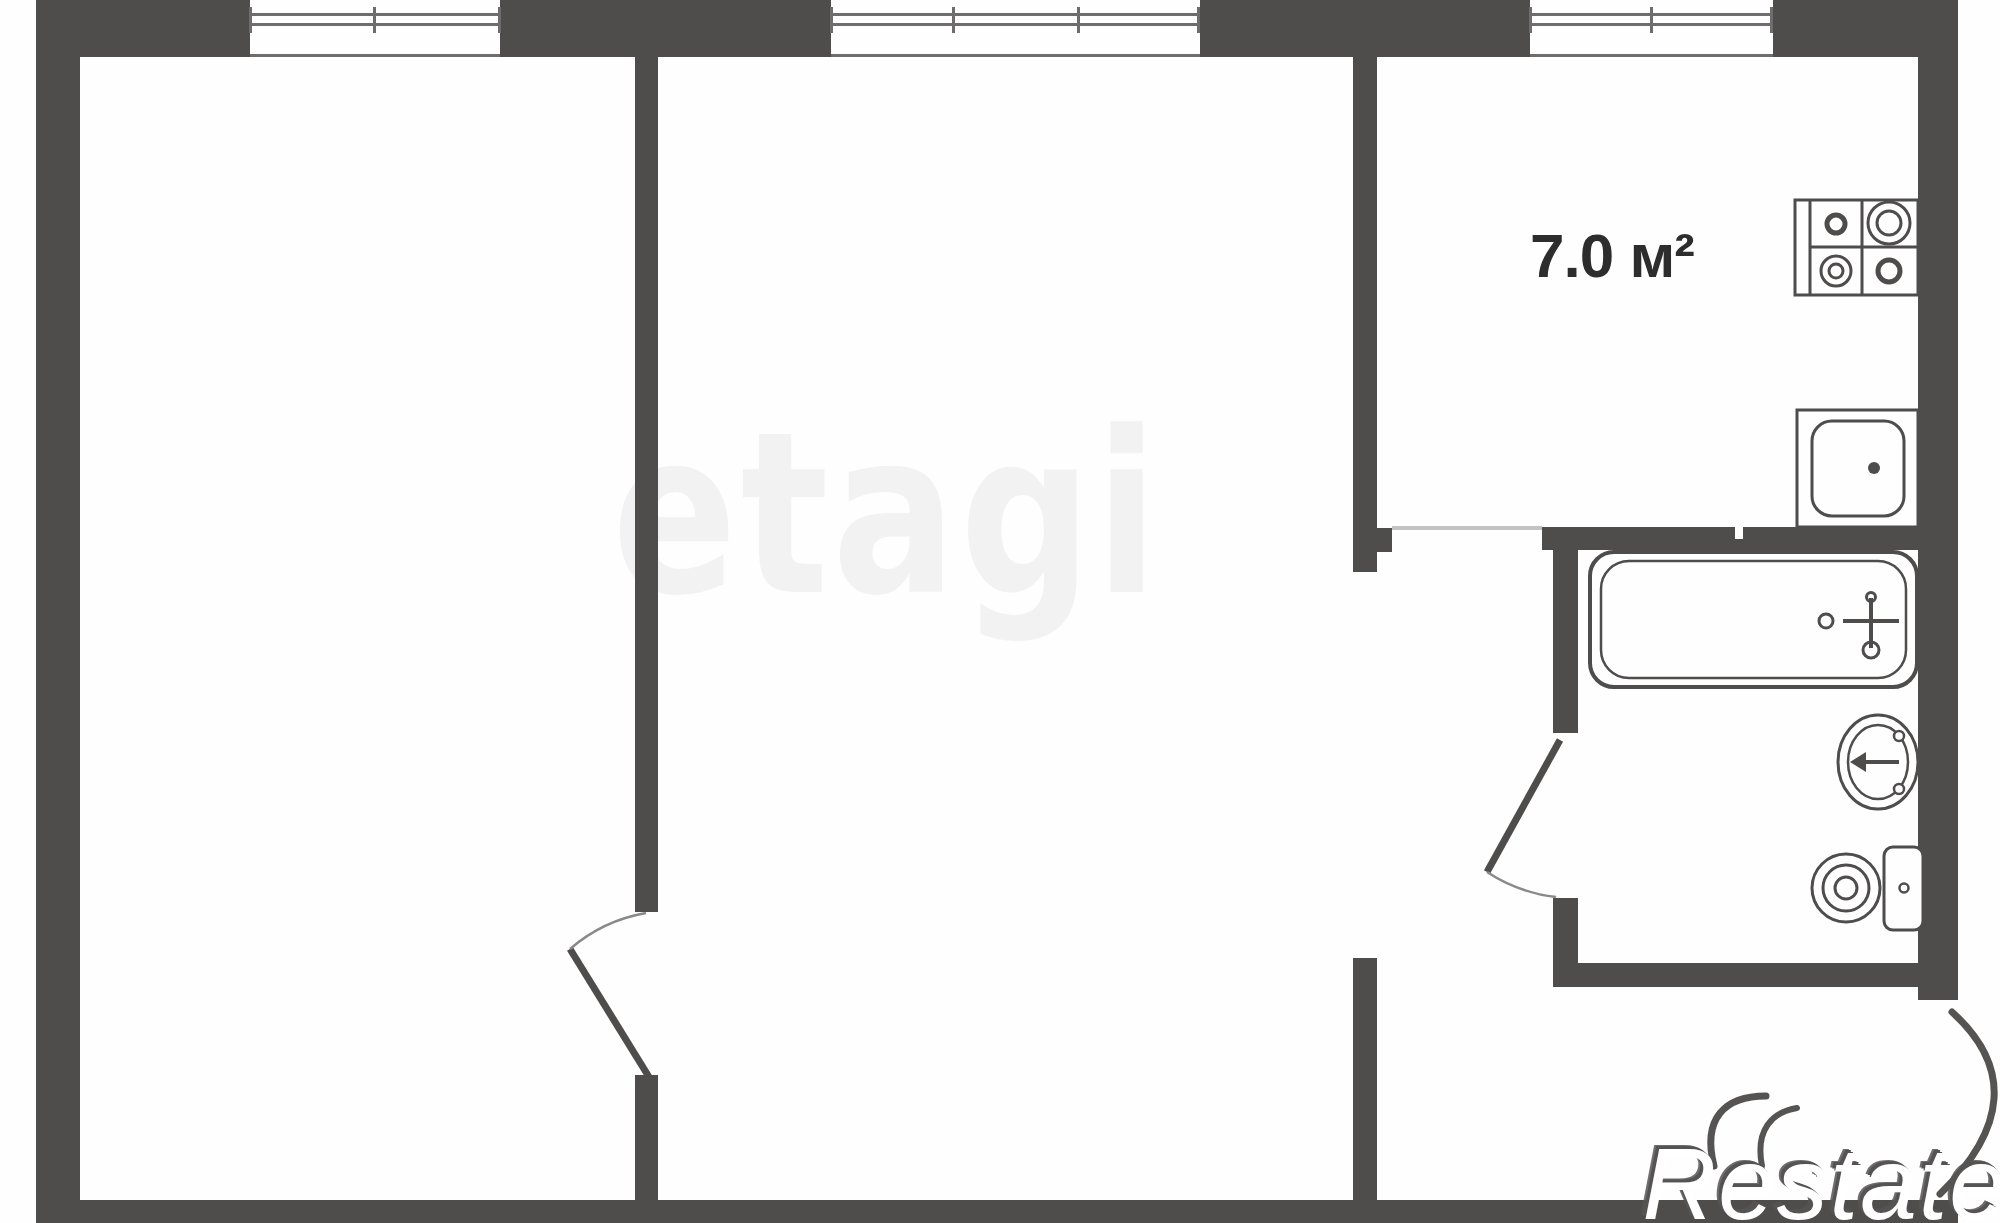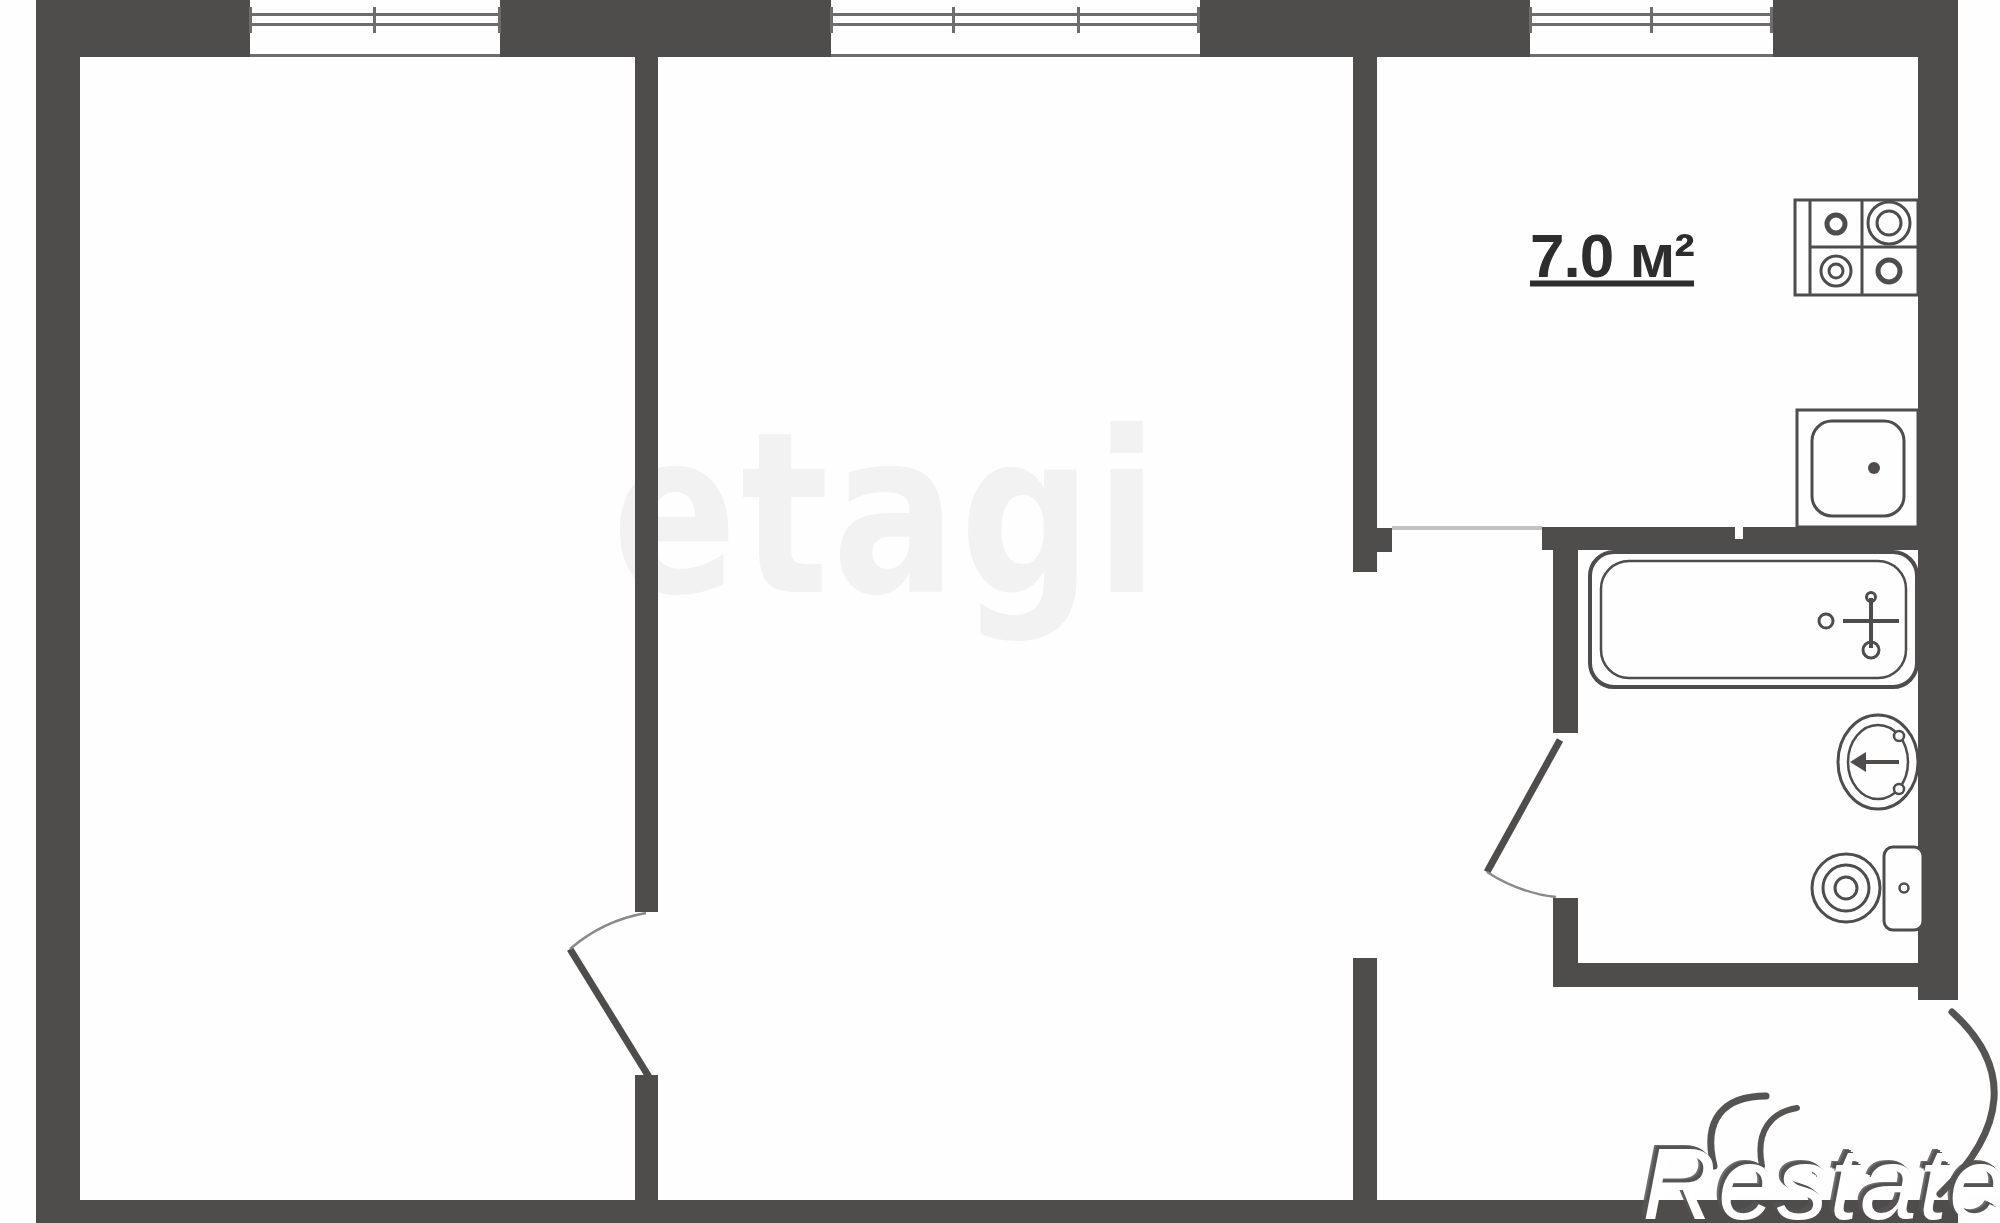--- a/index.html
+++ b/index.html
@@ -5,21 +5,21 @@
   html,body{margin:0;padding:0;background:#fff;}
   .plan{position:relative;width:2000px;height:1223px;background:#fefefe;overflow:hidden;
         font-family:"Liberation Sans",sans-serif;}
   .w{position:absolute;background:var(--wall,#4f4c4c);}
   .glass{position:absolute;height:3px;background:#6e6c6c;}
   .tick{position:absolute;width:3px;height:26px;top:7px;background:#6e6c6c;}
   .sill{position:absolute;height:3px;background:#6e6c6c;}
   .thin{position:absolute;height:4px;background:#c3c1c1;}
   .notch{position:absolute;background:#fefefe;}
   .lbl{position:absolute;transform:translate(-50%,-50%);color:var(--label,#2d2d2d);
-       font-size:62px;font-weight:700;letter-spacing:-1px;white-space:nowrap;text-decoration:underline;}
+       font-size:62px;font-weight:700;letter-spacing:-1px;white-space:nowrap;}
   .wm-center{position:absolute;left:612px;top:402px;font-family:"DejaVu Sans",sans-serif;
        font-weight:700;font-size:225px;line-height:1;letter-spacing:4px;
        color:var(--watermark,rgba(30,30,30,0.055));transform:scaleX(0.82);transform-origin:left top;}
   .wm-corner{position:absolute;right:-8px;bottom:-12px;font-style:italic;font-weight:400;
        font-size:102px;line-height:1;letter-spacing:2px;color:#ffffff;white-space:nowrap;
        text-shadow:-3px -3px 0 #565353,-5px -4px 0 rgba(86,83,83,0.85),-1px -1px 0 #565353;}
   svg.overlay{position:absolute;left:0;top:0;}
   .fx{stroke:var(--wall,#4f4c4c);fill:none;stroke-width:3;}
   .fx-fill{fill:var(--wall,#4f4c4c);stroke:none;}
   .fx-white{stroke:var(--wall,#4f4c4c);fill:#fefefe;stroke-width:3;}

